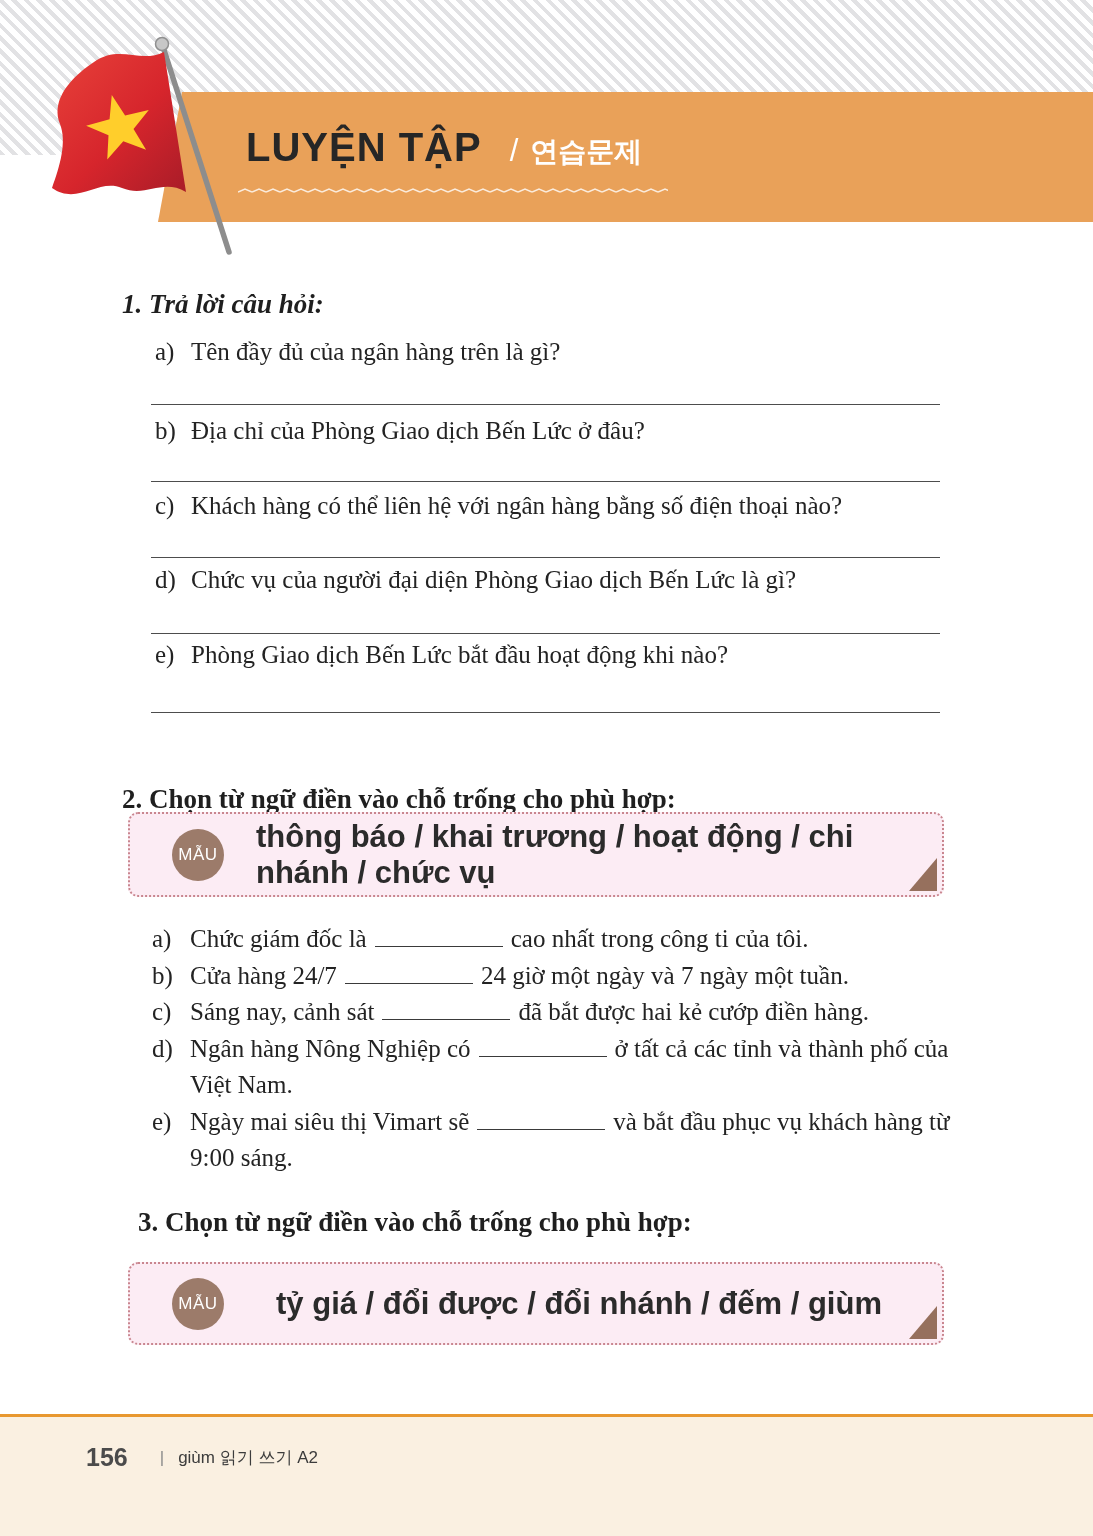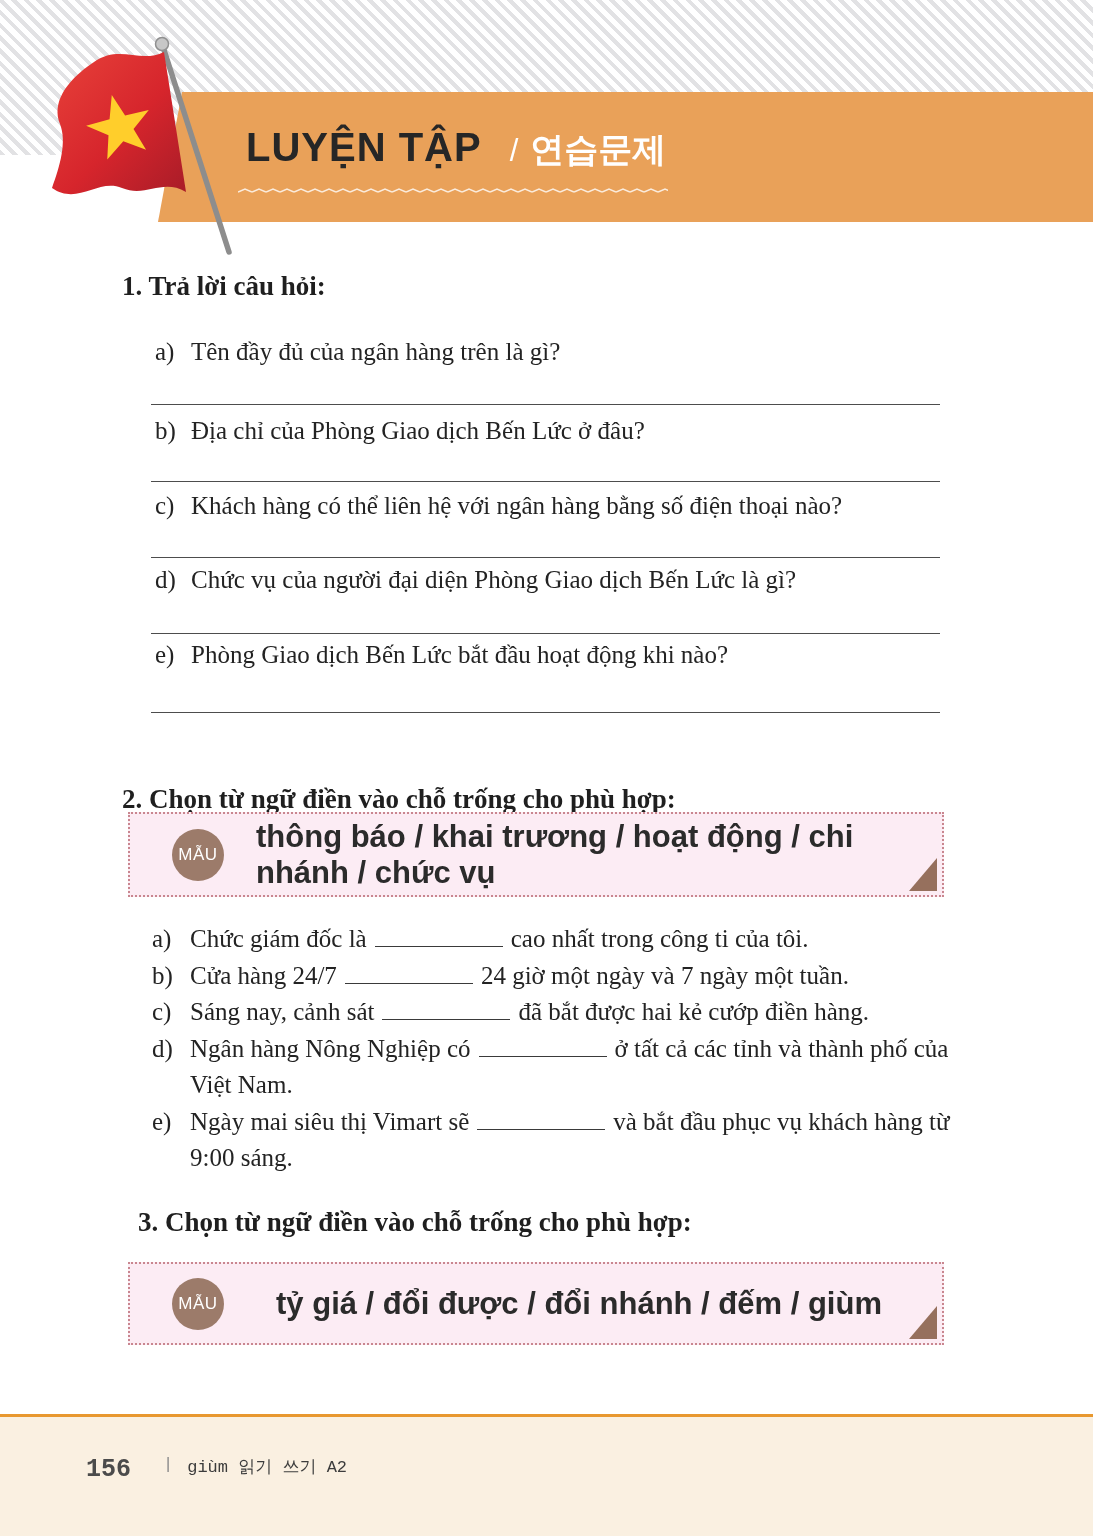--- a/index.html
+++ b/index.html
@@ -9,35 +9,35 @@
   
   .stripes{position:absolute;top:0;left:0;width:1093px;height:155px;
     background:repeating-linear-gradient(45deg,#e2e2e4 0px,#e2e2e4 4px,#ffffff 4px,#ffffff 9px);}
   .banner{position:absolute;top:92px;left:158px;width:935px;height:130px;background:#E9A159;
     clip-path:polygon(24px 0,100% 0,100% 100%,0 100%);
     box-shadow:0 3px 5px rgba(0,0,0,0.15);}
   .title-row{position:absolute;left:88px;top:33px;display:flex;align-items:baseline;
     font-family:"Liberation Sans", sans-serif;}
   .title-vi{font-size:40px;font-weight:bold;color:#262626;letter-spacing:1px;}
   .title-divider{font-size:31px;color:#ffffff;margin:0 12px 0 28px;font-weight:400;}
-  .title-ko{font-size:34px;color:#ffffff;font-weight:600;}
+  .title-ko{font-size:28px;color:#ffffff;font-weight:600;}
   .wavy{position:absolute;left:80px;top:94px;}
   .flag{position:absolute;left:36px;top:30px;z-index:3;}
 
   
   .h-serif{position:absolute;font-size:27px;font-weight:bold;color:#1f1f1f;white-space:nowrap;}
 
   
   .q{position:absolute;left:155px;display:flex;font-size:25px;white-space:nowrap;}
   .q .ql{width:36px;flex:none;}
   .ans-line{position:absolute;left:151px;width:789px;border-top:1.6px solid #4d4d4d;height:0;}
 
   
   .bank{position:absolute;left:128px;width:816px;background:#FCECF4;
-    border:2px dotted #C9868F;border-radius:0;box-sizing:border-box;}
+    border:2px dotted #C9868F;border-radius:10px;box-sizing:border-box;}
   .mau{position:absolute;left:42px;top:50%;transform:translateY(-50%);
     width:52px;height:52px;border-radius:50%;background:#9C7B6A;color:#ffffff;
     display:flex;align-items:center;justify-content:center;
     font-family:"Liberation Sans", sans-serif;font-size:17px;letter-spacing:0.5px;}
   .bank-words{position:absolute;left:126px;right:40px;top:50%;transform:translateY(-50%);
     font-family:"Liberation Sans", sans-serif;font-weight:600;font-size:31px;color:#2b2b2b;}
   .bank-words.centered{text-align:center;}
   .fold{position:absolute;right:5px;bottom:4px;width:28px;height:33px;background:#96705D;
     clip-path:polygon(100% 0,100% 100%,0 100%);}
 
@@ -45,22 +45,22 @@
   .items{position:absolute;left:152px;top:921px;width:802px;font-size:25px;line-height:36.5px;}
   .item{display:flex;}
   .item .il{width:38px;flex:none;}
   .item .ic{flex:1;}
   .blank{display:inline-block;width:128px;height:15px;border-bottom:1.6px solid #3a3a3a;
     margin:0 8px;vertical-align:baseline;}
 
   
   .footer{position:absolute;left:0;top:1414px;width:1093px;height:122px;
     background:#FAF0E1;border-top:3px solid #E8982F;box-sizing:content-box;}
-  .footer-inner{position:absolute;left:86px;top:26px;display:flex;align-items:flex-start;
-    font-family:Liberation Mono, monospace;margin-top:12px;}
+  .footer-inner{position:absolute;left:86px;top:26px;display:flex;align-items:center;
+    font-family:Liberation Sans, sans-serif;}
   .page-num{font-size:25px;font-weight:bold;color:#4b4b4b;}
   .foot-sep{font-size:17px;color:#8a8a8a;margin:0 14px 0 32px;}
   .book-title{font-size:17px;color:#3c3c3c;}
 </style>
 </head>
 <body>
 
 <div class="page">
 
   <div class="stripes"></div>
@@ -96,21 +96,21 @@
              C 28,52 16,74 24,94
              C 31,112 24,136 16,158
              C 42,176 62,148 86,158
              C 110,168 126,148 150,162
              Z" fill="url(#rg)"></path>
     <g transform="translate(84,98) rotate(-14)">
       <polygon points="0,-34 8,-11 32.3,-10.5 12.9,4.2 20,27.5 0,13.6 -20,27.5 -12.9,4.2 -32.3,-10.5 -8,-11" fill="#FFCE2B"></polygon>
     </g>
   </svg>
 
-  <div class="h-serif" style="left:122px;top:271px;">1. Trả lời câu hỏi:</div>
+  <div class="h-serif" style="left:122px;top:289px;font-style:italic;">1. Trả lời câu hỏi:</div>
 
   <div class="q" style="top:338px;">
     <span class="ql">a)</span>
     <span>Tên đầy đủ của ngân hàng trên là gì?</span>
   </div>
   <div class="ans-line" style="top:404px;"></div>
 
   <div class="q" style="top:417px;">
     <span class="ql">b)</span>
     <span>Địa chỉ của Phòng Giao dịch Bến Lức ở đâu?</span>

